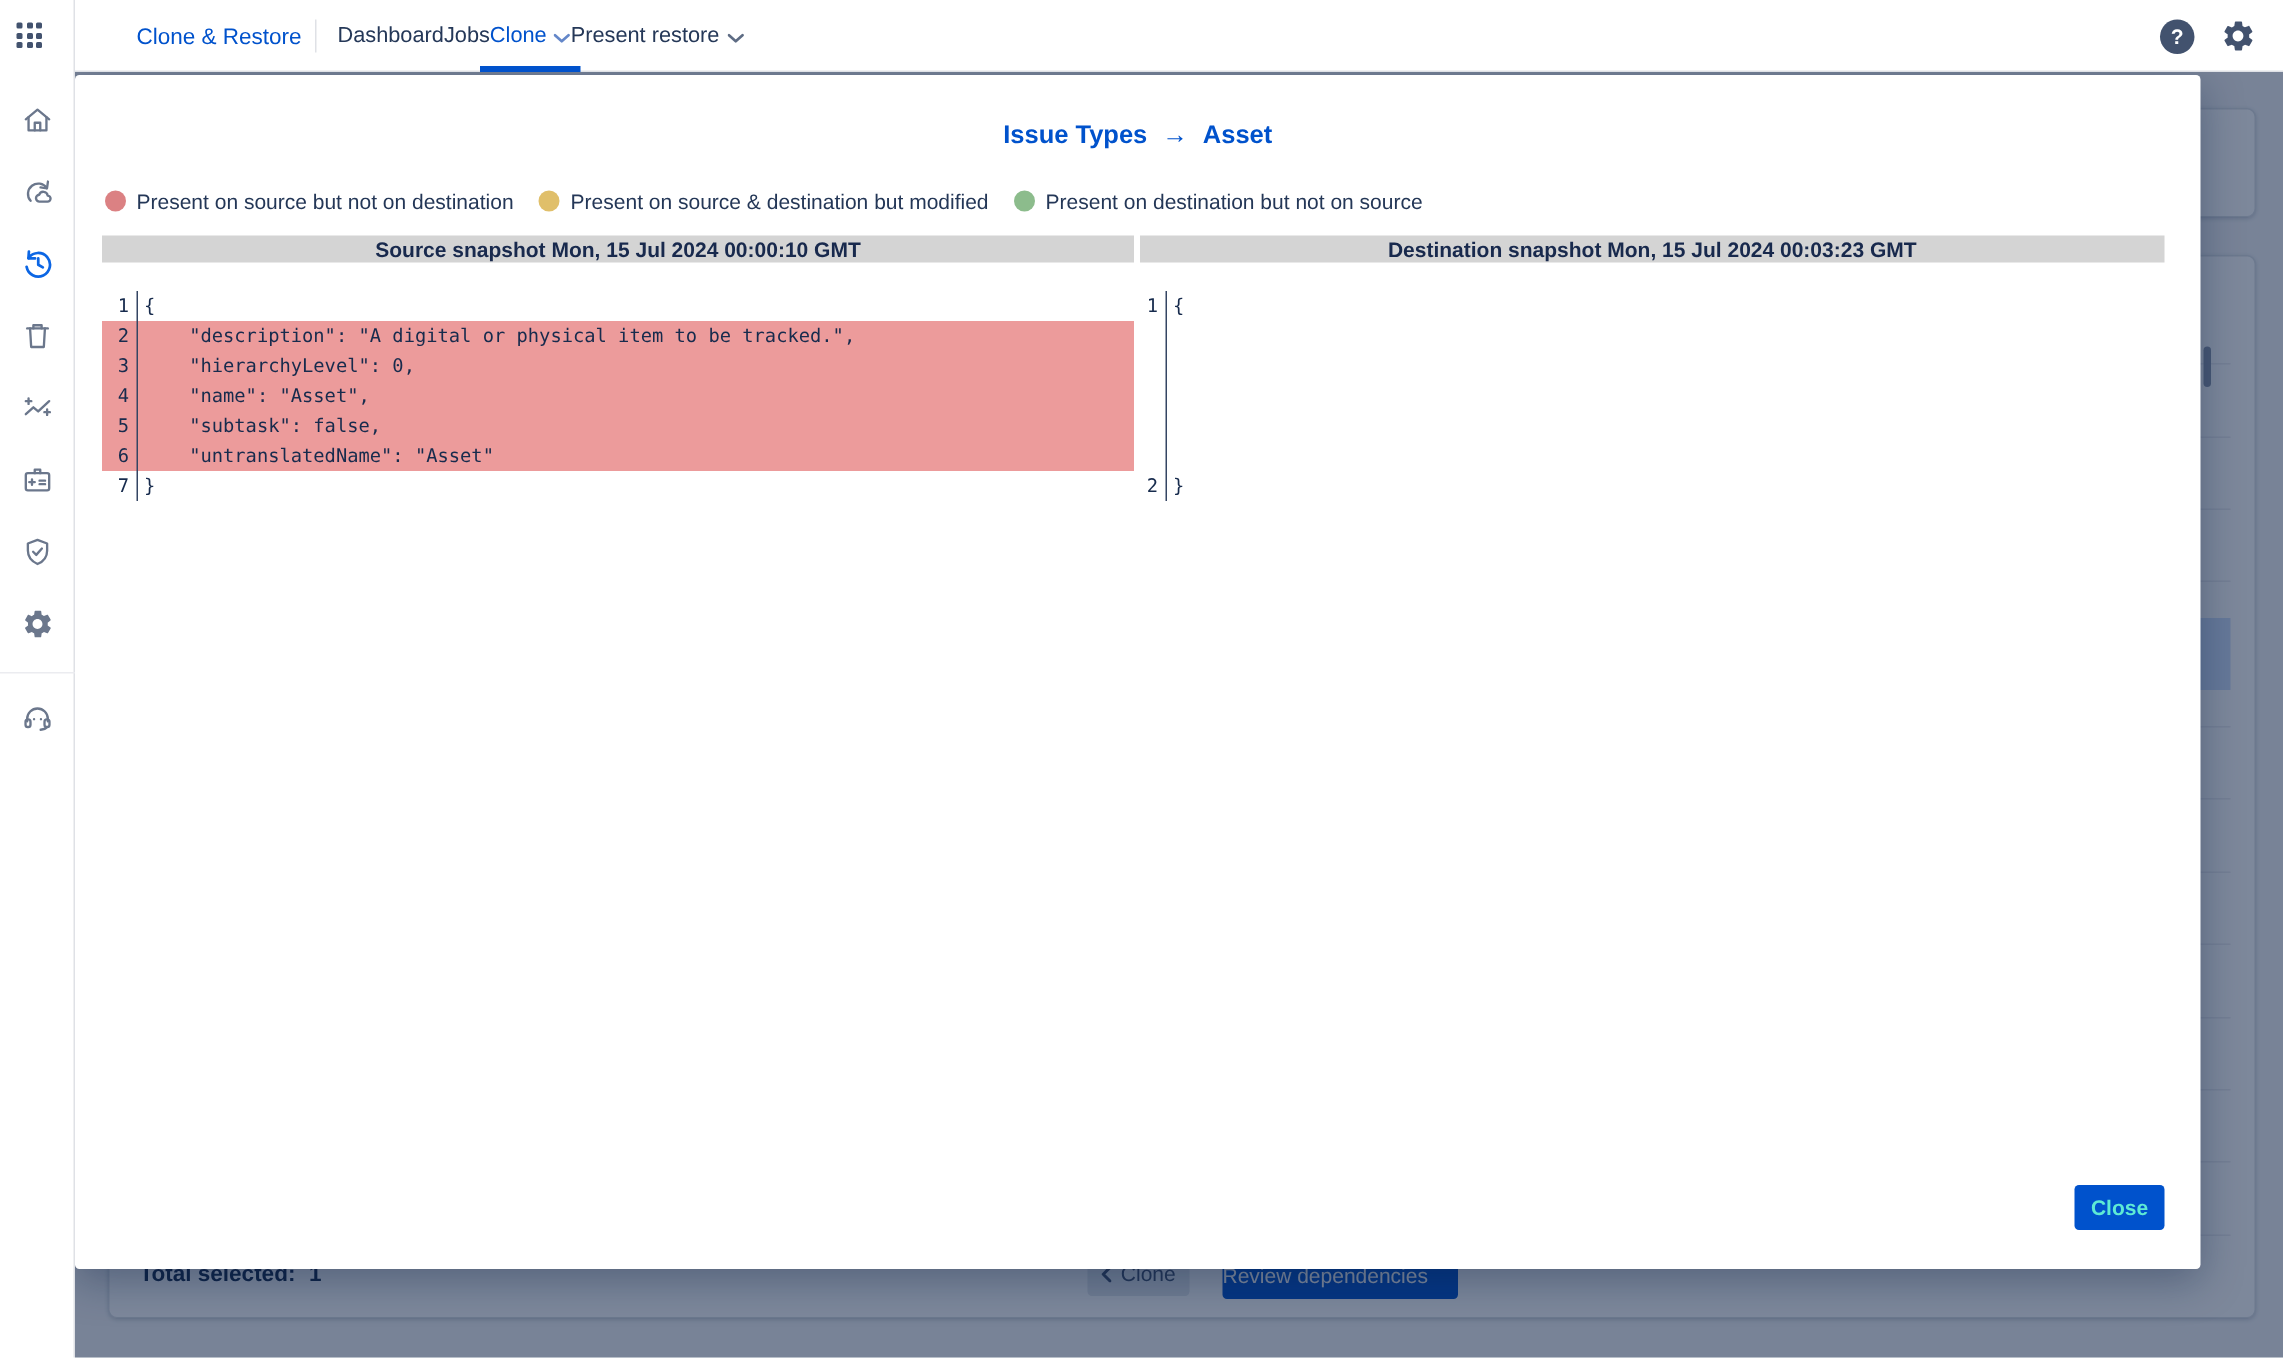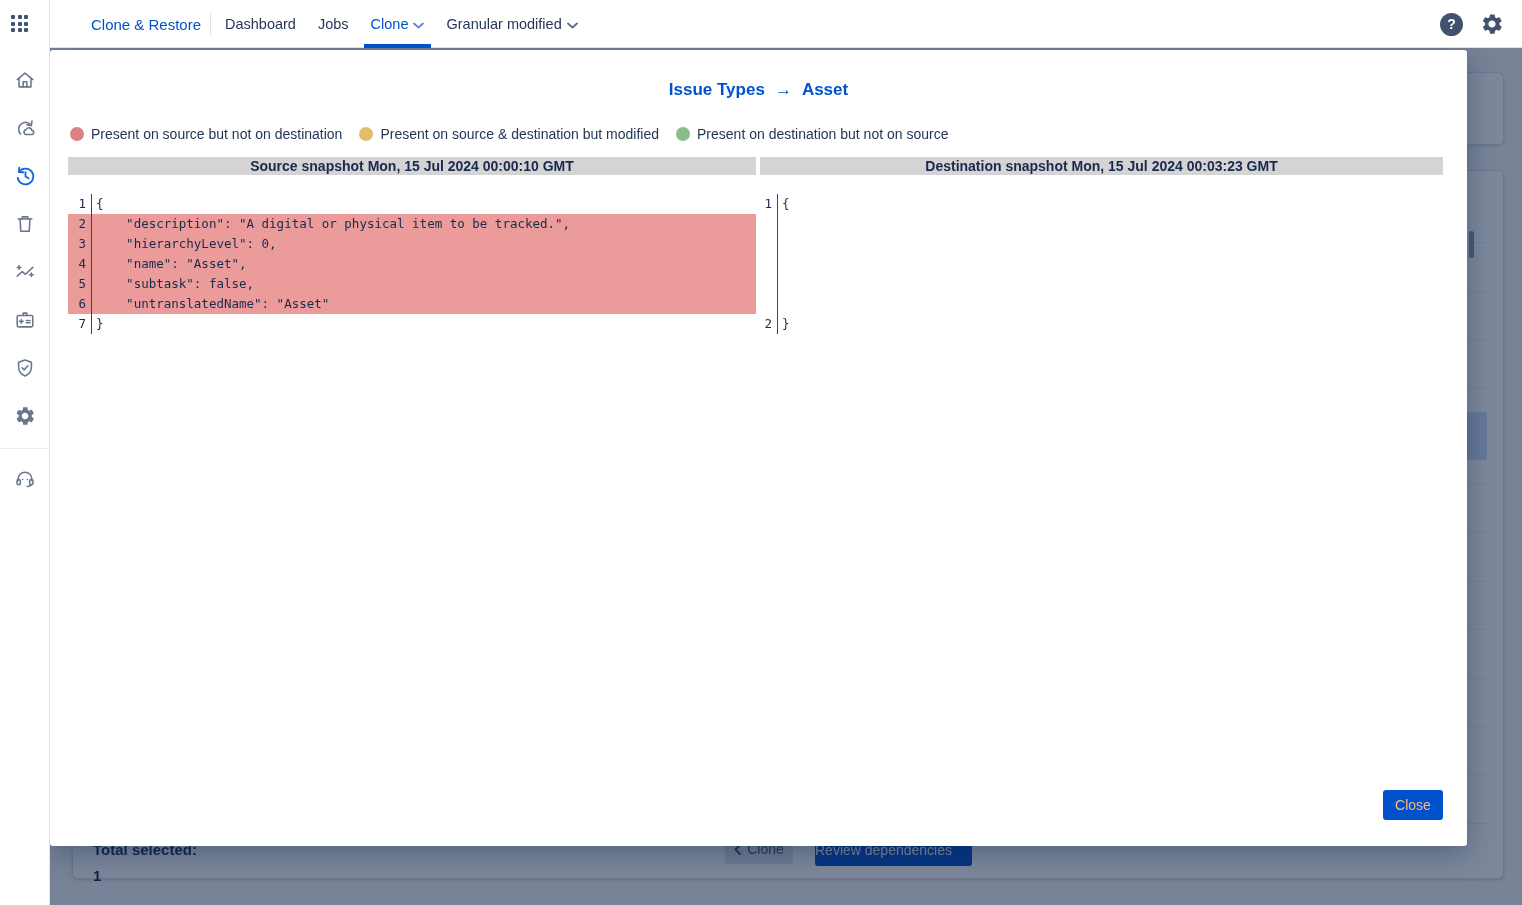--- a/index.html
+++ b/index.html
@@ -15,21 +15,21 @@
   
   .topnav {
     position:absolute; left:0; top:0; width:1522px; height:48px;
     background:#fff; border-bottom:1px solid #dfe1e6; z-index:40;
   }
   .brand {
     position:absolute; left:91px; top:0; height:48px; display:flex; align-items:center;
     color:#0052CC; font-size:15px; font-weight:500; cursor:pointer;
   }
   .nav-divider { position:absolute; left:210px; top:13px; width:1px; height:22px; background:#dfe1e6; }
-  .nav-items { position:absolute; left:225px; top:0; height:37px; display:flex; gap:22px; align-items:stretch; }
+  .nav-items { position:absolute; left:225px; top:0; height:37px; display:flex; align-items:stretch; }
   .nav-item {
     position:relative; display:flex; align-items:center; gap:5px;
     font-size:14.5px; font-weight:500; color:#253858; cursor:pointer; height:48px;
   }
   .nav-item.active { color:#0052CC; }
   .nav-item.active::after {
     content:""; position:absolute; left:-7px; right:-7px; bottom:0; height:4px; background:#0052CC;
   }
   .chev { margin-top:2px; }
   .nav-right { position:absolute; right:18px; top:0; height:48px; display:flex; gap:17px; align-items:center; }
@@ -58,21 +58,21 @@
   .side-sep { width:50px; height:1px; background:#ebecf0; margin:8px 0 6px 0; }
 
   
   .bg-layer { position:absolute; left:50px; top:48px; width:1472px; height:857px; background:#f4f5f7; z-index:10; }
   .bg-card { position:absolute; background:#fff; border:1px solid rgba(9,30,66,0.14); border-radius:6px; box-shadow:0 1px 3px rgba(9,30,66,0.18); }
   .bg-card.top { left:22px; top:24px; width:1432px; height:73px; }
   .bg-card.main { left:22px; top:122px; width:1432px; height:709px; }
   .bg-row-line { position:absolute; left:38px; width:1399px; height:1px; background:#ebecf0; }
   .bg-selected-row { position:absolute; left:38px; top:364px; width:1399px; height:48px; background:#cfe0fa; }
   .bg-scrollbar { position:absolute; left:1419px; top:183px; width:5px; height:27px; border-radius:3px; background:#8E99AD; }
-  .bg-footer-text { position:absolute; left:43px; top:793px; font-size:15px; font-weight:700; color:#172B4D; display:flex; gap:9px;flex-direction:column; }
+  .bg-footer-text { position:absolute; left:43px; top:793px; font-size:15px; font-weight:700; color:#172B4D; display:flex; gap:9px; }
   .bg-back-btn {
     position:absolute; left:675px; top:786px; width:68px; height:30px; background:#e4e7ec; border-radius:3px;
     display:flex; align-items:center; justify-content:center; gap:6px; font-size:14px; font-weight:500; color:#42526E; cursor:pointer;
   }
   .bg-review-btn {
     position:absolute; left:765px; top:786px; width:157px; height:32px; background:#0052CC; border-radius:3px;
     display:flex; align-items:center; justify-content:flex-start; font-size:14px; font-weight:500; color:#fff; cursor:pointer;
   }
 
   
@@ -110,22 +110,22 @@
   .crow .ln {
     flex:0 0 auto; width:24px; text-align:right; padding-right:5px;
     border-right:1px solid #344563; height:20px;
   }
   .code-panel.dst .crow .ln { width:18px; }
   .crow .ct { white-space:pre; padding-left:4px; }
   .crow.removed { background:#EC9B9B; }
 
   .close-btn {
     position:absolute; right:24px; bottom:26px; width:60px; height:30px;
-    background:#0052CC; color:#fdba74; border:none; border-radius:3px;
-    font-family:"Liberation Sans", sans-serif; font-size:14px; font-weight:400; cursor:pointer;
+    background:#0052CC; color:#5eead4; border:none; border-radius:3px;
+    font-family:"Liberation Sans", sans-serif; font-size:14px; font-weight:700; cursor:pointer;
   }
 
   svg { display:block; }
 </style>
 </head>
 <body>
 
 <div class="bg-layer">
   <div class="bg-card top"></div>
   <div class="bg-card main"></div>
@@ -171,21 +171,21 @@
     <div class="nav-item">
       <span>Jobs</span>
     </div>
     <div class="nav-item active">
       <span>Clone</span>
       <svg class="chev" width="11" height="7" viewBox="0 0 11 7">
           <path d="M1 1.5 L5.5 5.5 L10 1.5" fill="none" stroke="#6487c9" stroke-width="1.8" stroke-linecap="round" stroke-linejoin="round"></path>
         </svg>
     </div>
     <div class="nav-item">
-      <span>Granular modified</span>
+      <span>Present restore</span>
       <svg class="chev" width="11" height="7" viewBox="0 0 11 7">
           <path d="M1 1.5 L5.5 5.5 L10 1.5" fill="none" stroke="#5E6C84" stroke-width="1.8" stroke-linecap="round" stroke-linejoin="round"></path>
         </svg>
     </div>
   </div>
   <div class="nav-right">
     <div class="help-circle">?</div>
     <div class="gear-btn">
       <svg width="24" height="24" viewBox="0 0 24 24" fill="currentColor">
           <path d="M19.4 13c.04-.33.06-.66.06-1s-.02-.67-.07-1l2.03-1.58c.18-.14.23-.41.11-.61l-1.92-3.32c-.12-.21-.37-.29-.59-.21l-2.39.96c-.5-.38-1.03-.7-1.62-.94L14.7 2.81c-.04-.24-.24-.41-.48-.41h-3.84c-.24 0-.43.17-.47.41l-.36 2.54c-.59.24-1.13.57-1.62.94l-2.39-.96c-.22-.08-.47 0-.59.21L3.03 8.86c-.12.21-.08.47.11.61L5.17 11c-.05.33-.08.68-.08 1s.02.67.07 1l-2.03 1.58c-.18.14-.23.41-.11.61l1.92 3.32c.12.21.37.29.59.21l2.39-.96c.5.38 1.03.7 1.62.94l.36 2.54c.05.24.24.41.48.41h3.84c.24 0 .44-.17.47-.41l.36-2.54c.59-.24 1.13-.56 1.62-.94l2.39.96c.22.08.47 0 .59-.21l1.92-3.32c.12-.21.07-.47-.11-.61L19.4 13zM12 15.6c-1.98 0-3.6-1.62-3.6-3.6s1.62-3.6 3.6-3.6 3.6 1.62 3.6 3.6-1.62 3.6-3.6 3.6z"></path>

